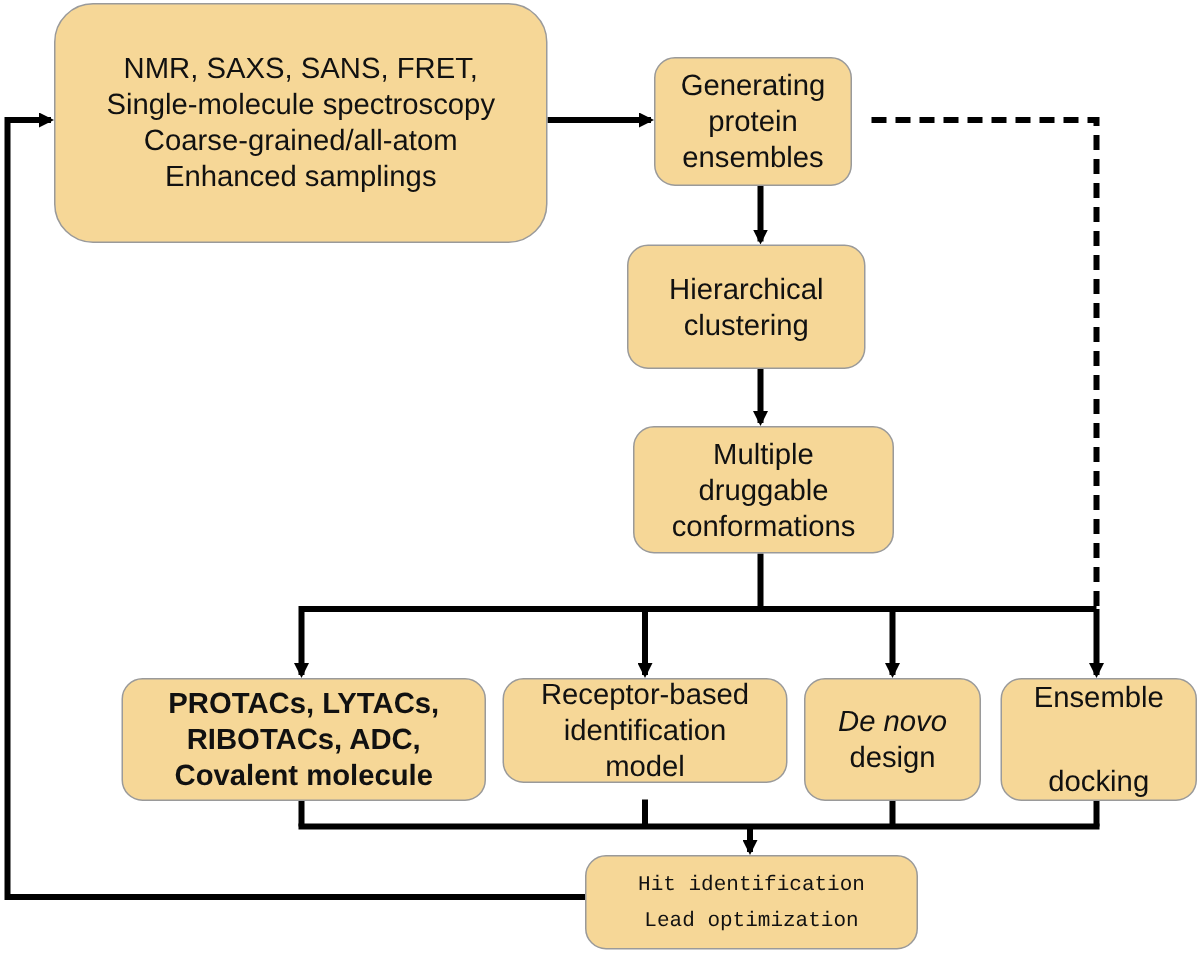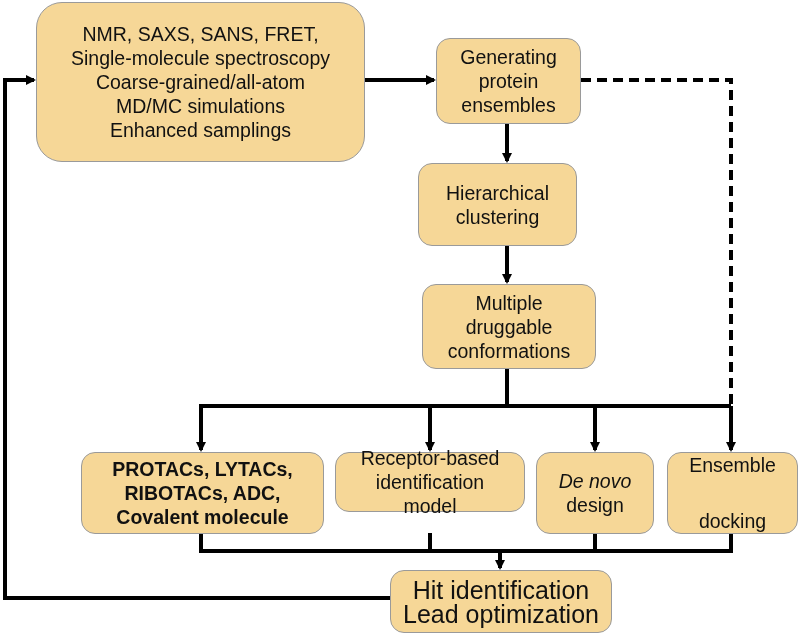--- a/index.html
+++ b/index.html
@@ -47,25 +47,24 @@
     <line x1="500" y1="551" x2="500" y2="568" marker-end="url(#ah)"></line>
 
     <polyline points="390,598 5,598 5,80 34,80" marker-end="url(#ah)"></polyline>
   </g>
 </svg>
 
 <div class="box" style="left:36px;top:2px;width:329px;height:160px;border-radius:26px;">
   <span>NMR, SAXS, SANS, FRET,</span>
   <span>Single-molecule spectroscopy</span>
   <span>Coarse-grained/all-atom</span>
-  <span>MD/MC simulations</span>
   <span>Enhanced samplings</span>
 </div>
 
-<div class="box" style="left:436px;top:38px;width:145px;height:86px;">
+<div class="box" style="left:436px;top:38px;width:132px;height:86px;">
   <span>Generating</span>
   <span>protein</span>
   <span>ensembles</span>
 </div>
 
 <div class="box" style="left:418px;top:163px;width:159px;height:83px;">
   <span>Hierarchical</span>
   <span>clustering</span>
 </div>
 
@@ -74,32 +73,32 @@
   <span>druggable</span>
   <span>conformations</span>
 </div>
 
 <div class="box" style="left:81px;top:452px;width:243px;height:82px;font-weight:bold;">
   <span>PROTACs, LYTACs,</span>
   <span>RIBOTACs, ADC,</span>
   <span>Covalent molecule</span>
 </div>
 
-<div class="box" style="left:335px;top:452px;width:190px;height:60px;">
+<div class="box" style="left:335px;top:452px;width:190px;height:70px;">
   <span>Receptor-based</span>
   <span>identification</span>
   <span>model</span>
 </div>
 
 <div class="box" style="left:536px;top:452px;width:118px;height:82px;">
   <span class="it">De novo</span>
   <span>design</span>
 </div>
 
 <div class="box" style="left:667px;top:452px;width:131px;height:82px;justify-content:space-between;">
   <span>Ensemble</span>
   <span>docking</span>
 </div>
 
-<div class="box" style="left:390px;top:570px;width:222px;height:63px;font-size:25px;">
+<div class="box" style="left:390px;top:570px;width:222px;height:63px;font-size:14px;font-family:Liberation Mono, monospace;">
   <span>Hit identification</span>
   <span>Lead optimization</span>
 </div>
 
 </body></html>

